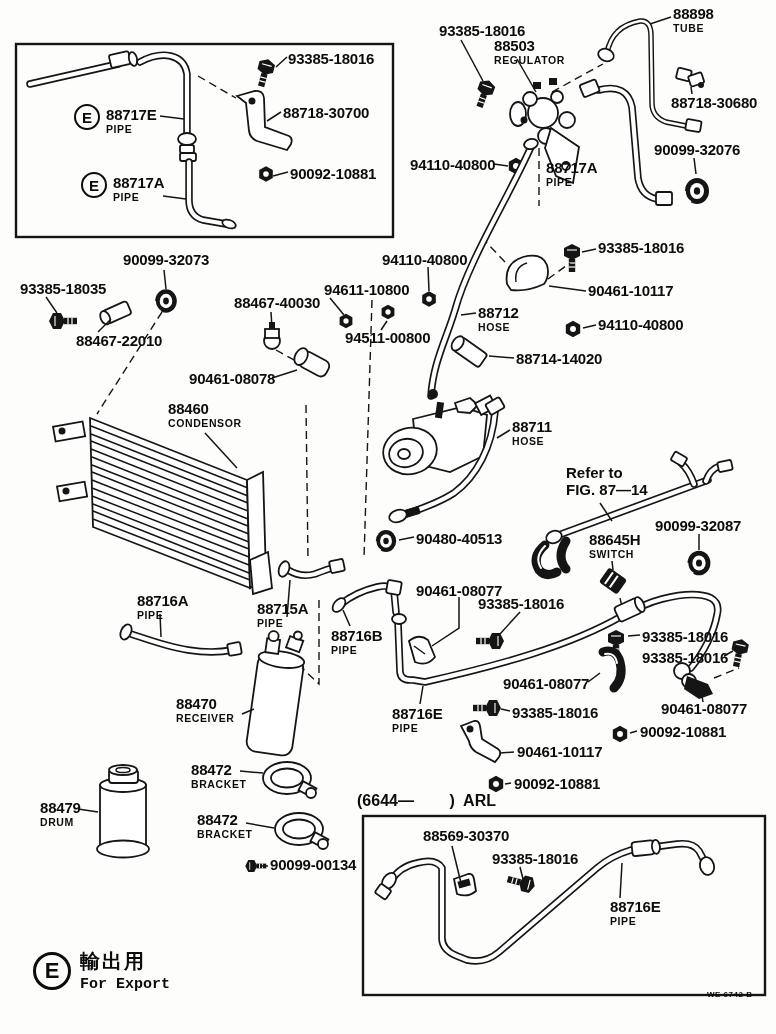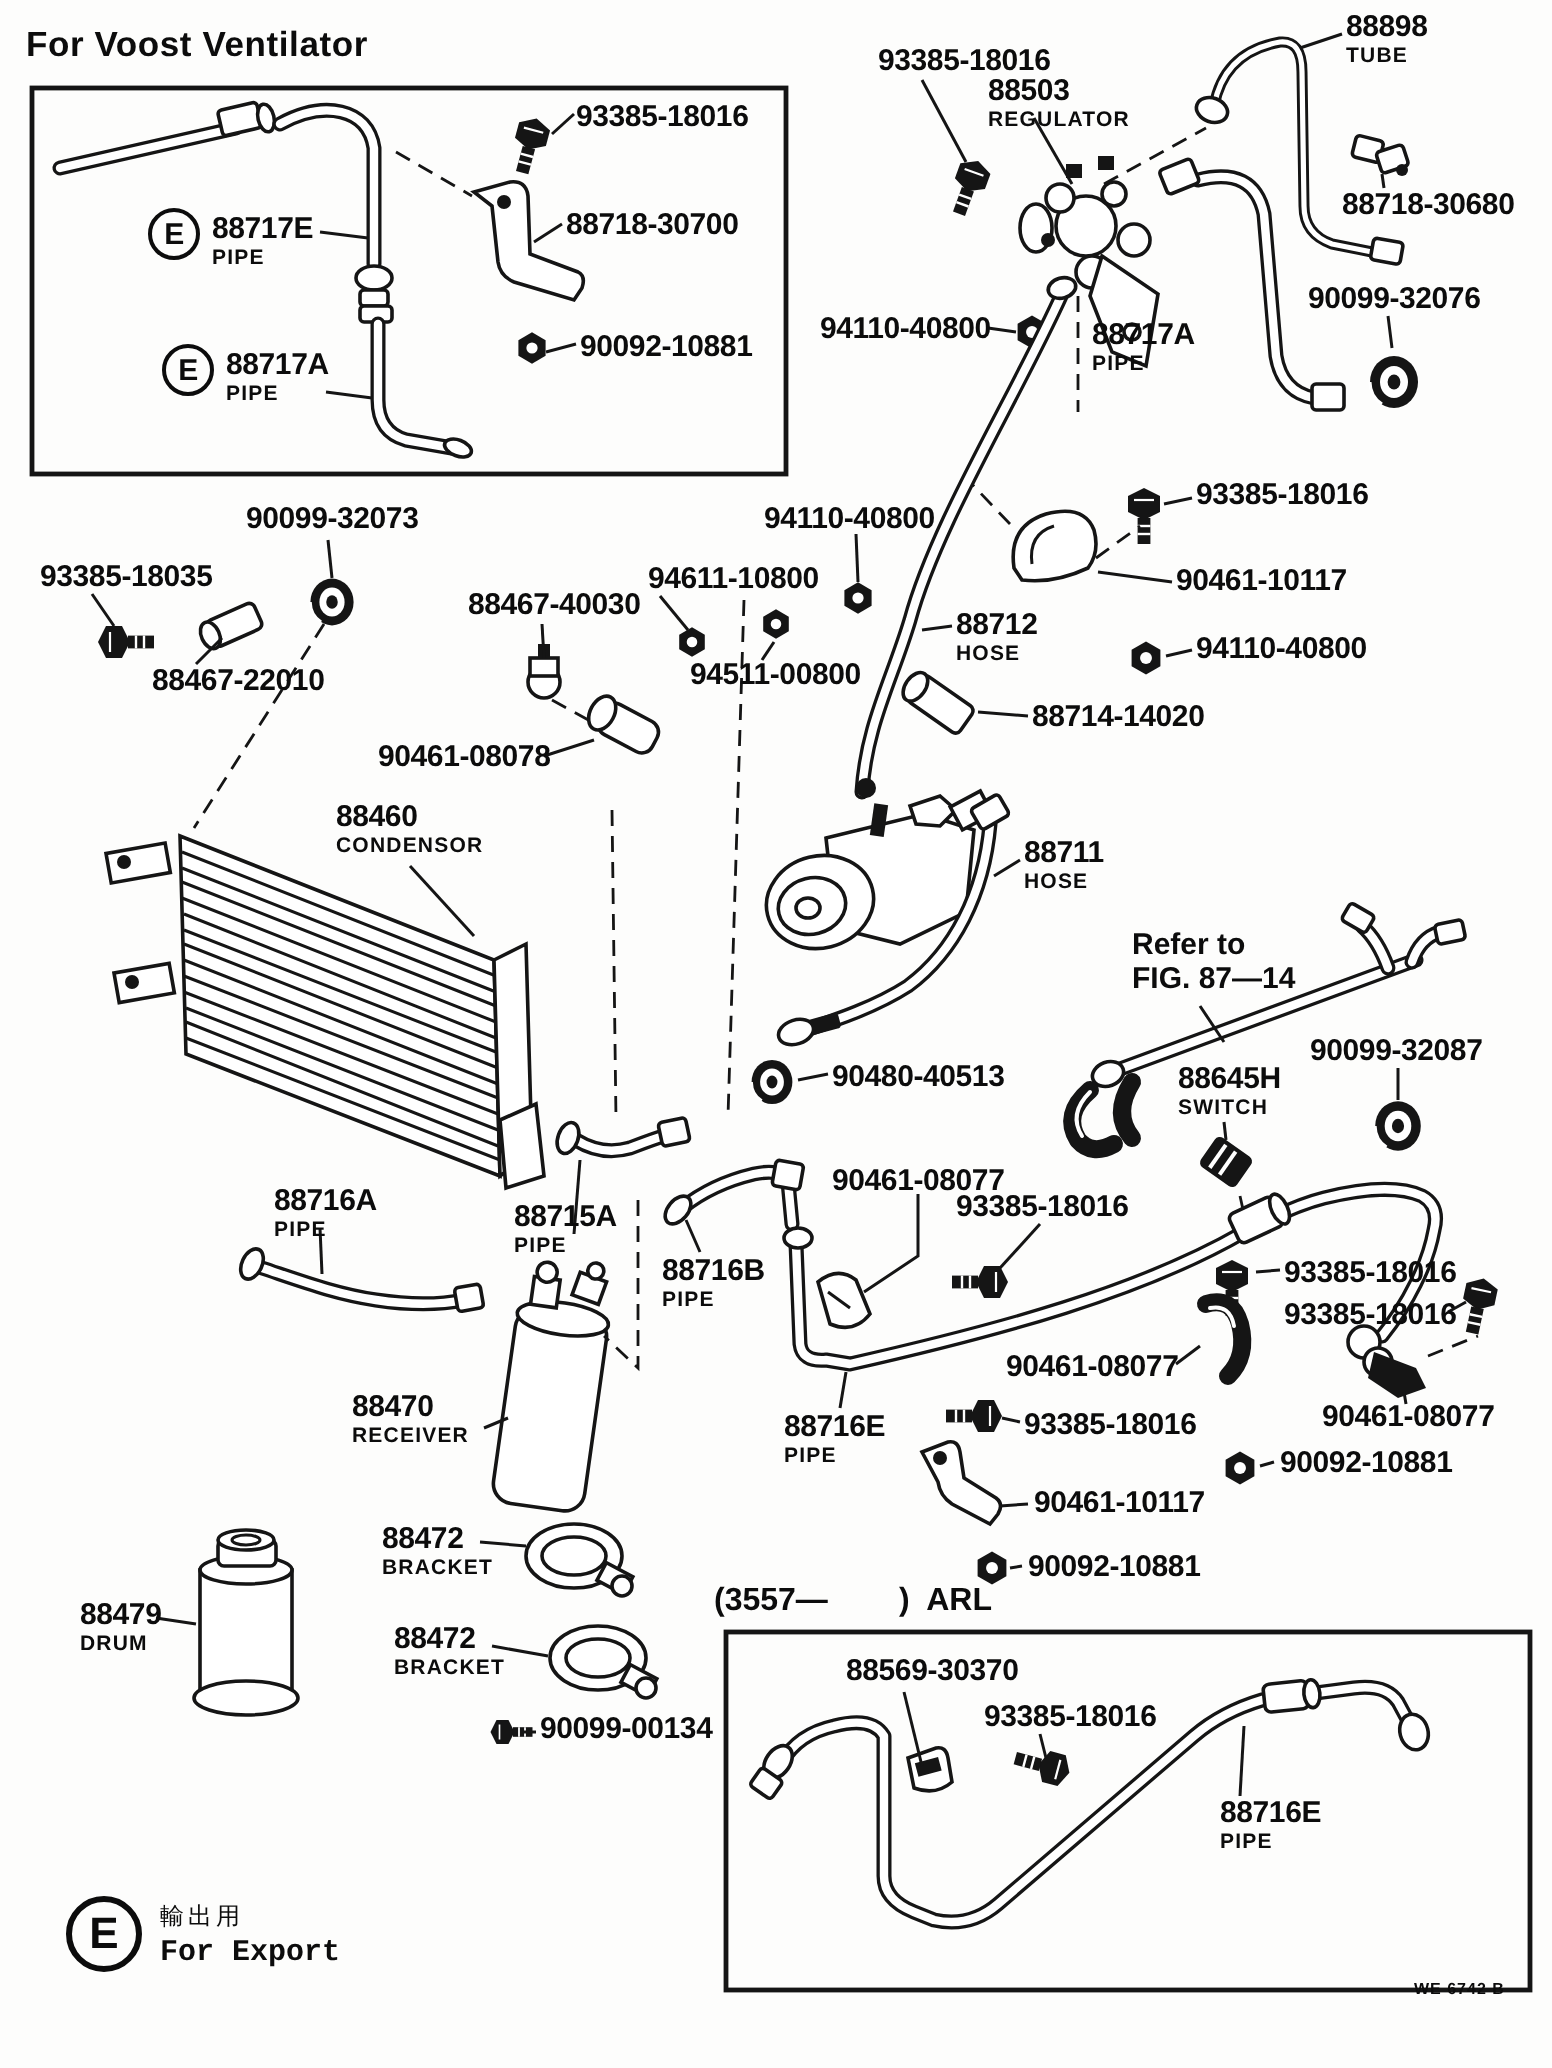--- a/index.html
+++ b/index.html
@@ -11,21 +11,21 @@
   .lbl .s{display:block;font-size:10.5px;letter-spacing:0.6px;margin-top:2px;}
   .row{display:flex;align-items:flex-start;gap:6px;}
   .badge{display:flex;align-items:center;justify-content:center;width:22px;height:22px;
          border:2.5px solid #0c0c0c;border-radius:50%;font-size:15px;font-weight:bold;flex:0 0 auto;margin-top:-3px;}
   .hdr{position:absolute;left:13px;top:12px;font-weight:bold;font-size:17.5px;letter-spacing:0.3px;z-index:2;}
   .subttl{position:absolute;left:357px;top:792px;font-weight:bold;font-size:16px;white-space:pre;z-index:2;}
   .refer{position:absolute;left:566px;top:464px;font-weight:bold;font-size:15px;line-height:1.15;z-index:2;}
   .export{position:absolute;left:33px;top:948px;display:flex;align-items:center;gap:9px;z-index:2;}
   .export .ebadge{width:32px;height:32px;border:3px solid #0c0c0c;border-radius:50%;display:flex;
                   align-items:center;justify-content:center;font-size:22px;font-weight:bold;}
-  .export .jp{font-weight:normal;font-size:12px;letter-spacing:2px;font-family:"DejaVu Sans",sans-serif;}
+  .export .jp{font-weight:bold;font-size:20px;letter-spacing:2px;font-family:"DejaVu Sans",sans-serif;}
   .export .en{font-weight:bold;font-size:15px;margin-top:1px;font-family:Liberation Mono, monospace;}
   .fcode{position:absolute;left:707px;top:990px;font-weight:bold;font-size:8px;letter-spacing:0.5px;z-index:2;}
   
   .po{fill:none;stroke:#151515;stroke-width:7.5;stroke-linecap:round;stroke-linejoin:round}
   .pi{fill:none;stroke:#fff;stroke-width:4.2;stroke-linecap:round;stroke-linejoin:round}
   .pt{fill:none;stroke:#151515;stroke-width:5.5;stroke-linecap:round;stroke-linejoin:round}
   .pti{fill:none;stroke:#fff;stroke-width:2.6;stroke-linecap:round;stroke-linejoin:round}
   .ln{fill:none;stroke:#151515;stroke-width:1.5}
   .part{fill:#fff;stroke:#151515;stroke-width:1.8}
   .dk{fill:#151515;stroke:none}
@@ -359,21 +359,20 @@
   <g>
     <path class="part" d="M454,879 L468,874 Q473,873 474,879 L476,891 Q468,898 457,894 Z"></path>
     <rect class="dk" x="458" y="880" width="12" height="7" transform="rotate(-15 464 883)"></rect>
   </g>
   <use href="#bolt" transform="translate(526,884) rotate(105)"></use>
   <path class="ln" d="M452,846 L461,883"></path>
       <path class="ln" d="M520,867 L523,879"></path>
       <path class="ln" d="M620,898 L622,863"></path>
 </svg>
 
-<div class="hdr">For  Voost Ventilator</div>
 
 <div class="lbl" style="left:288px;top:51px">
       <span class="t">93385-18016</span>
     </div>
 <div class="lbl row" style="left:74px;top:107px">
       <span class="badge">E</span>
       <span>
         <span class="t">88717E</span>
         <span class="s">PIPE</span>
       </span>
@@ -532,21 +531,21 @@
       <span class="t">90092-10881</span>
     </div>
 <div class="lbl" style="left:40px;top:800px">
       <span class="t">88479</span>
       <span class="s">DRUM</span>
     </div>
 <div class="lbl" style="left:197px;top:812px">
       <span class="t">88472</span>
       <span class="s">BRACKET</span>
     </div>
-<div class="subttl">(3557—        )  ARL</div>
+<div class="subttl">(6644—        )  ARL</div>
 <div class="lbl" style="left:423px;top:828px">
       <span class="t">88569-30370</span>
     </div>
 <div class="lbl" style="left:492px;top:851px">
       <span class="t">93385-18016</span>
     </div>
 <div class="lbl" style="left:270px;top:857px">
       <span class="t">90099-00134</span>
     </div>
 <div class="lbl" style="left:610px;top:899px">

